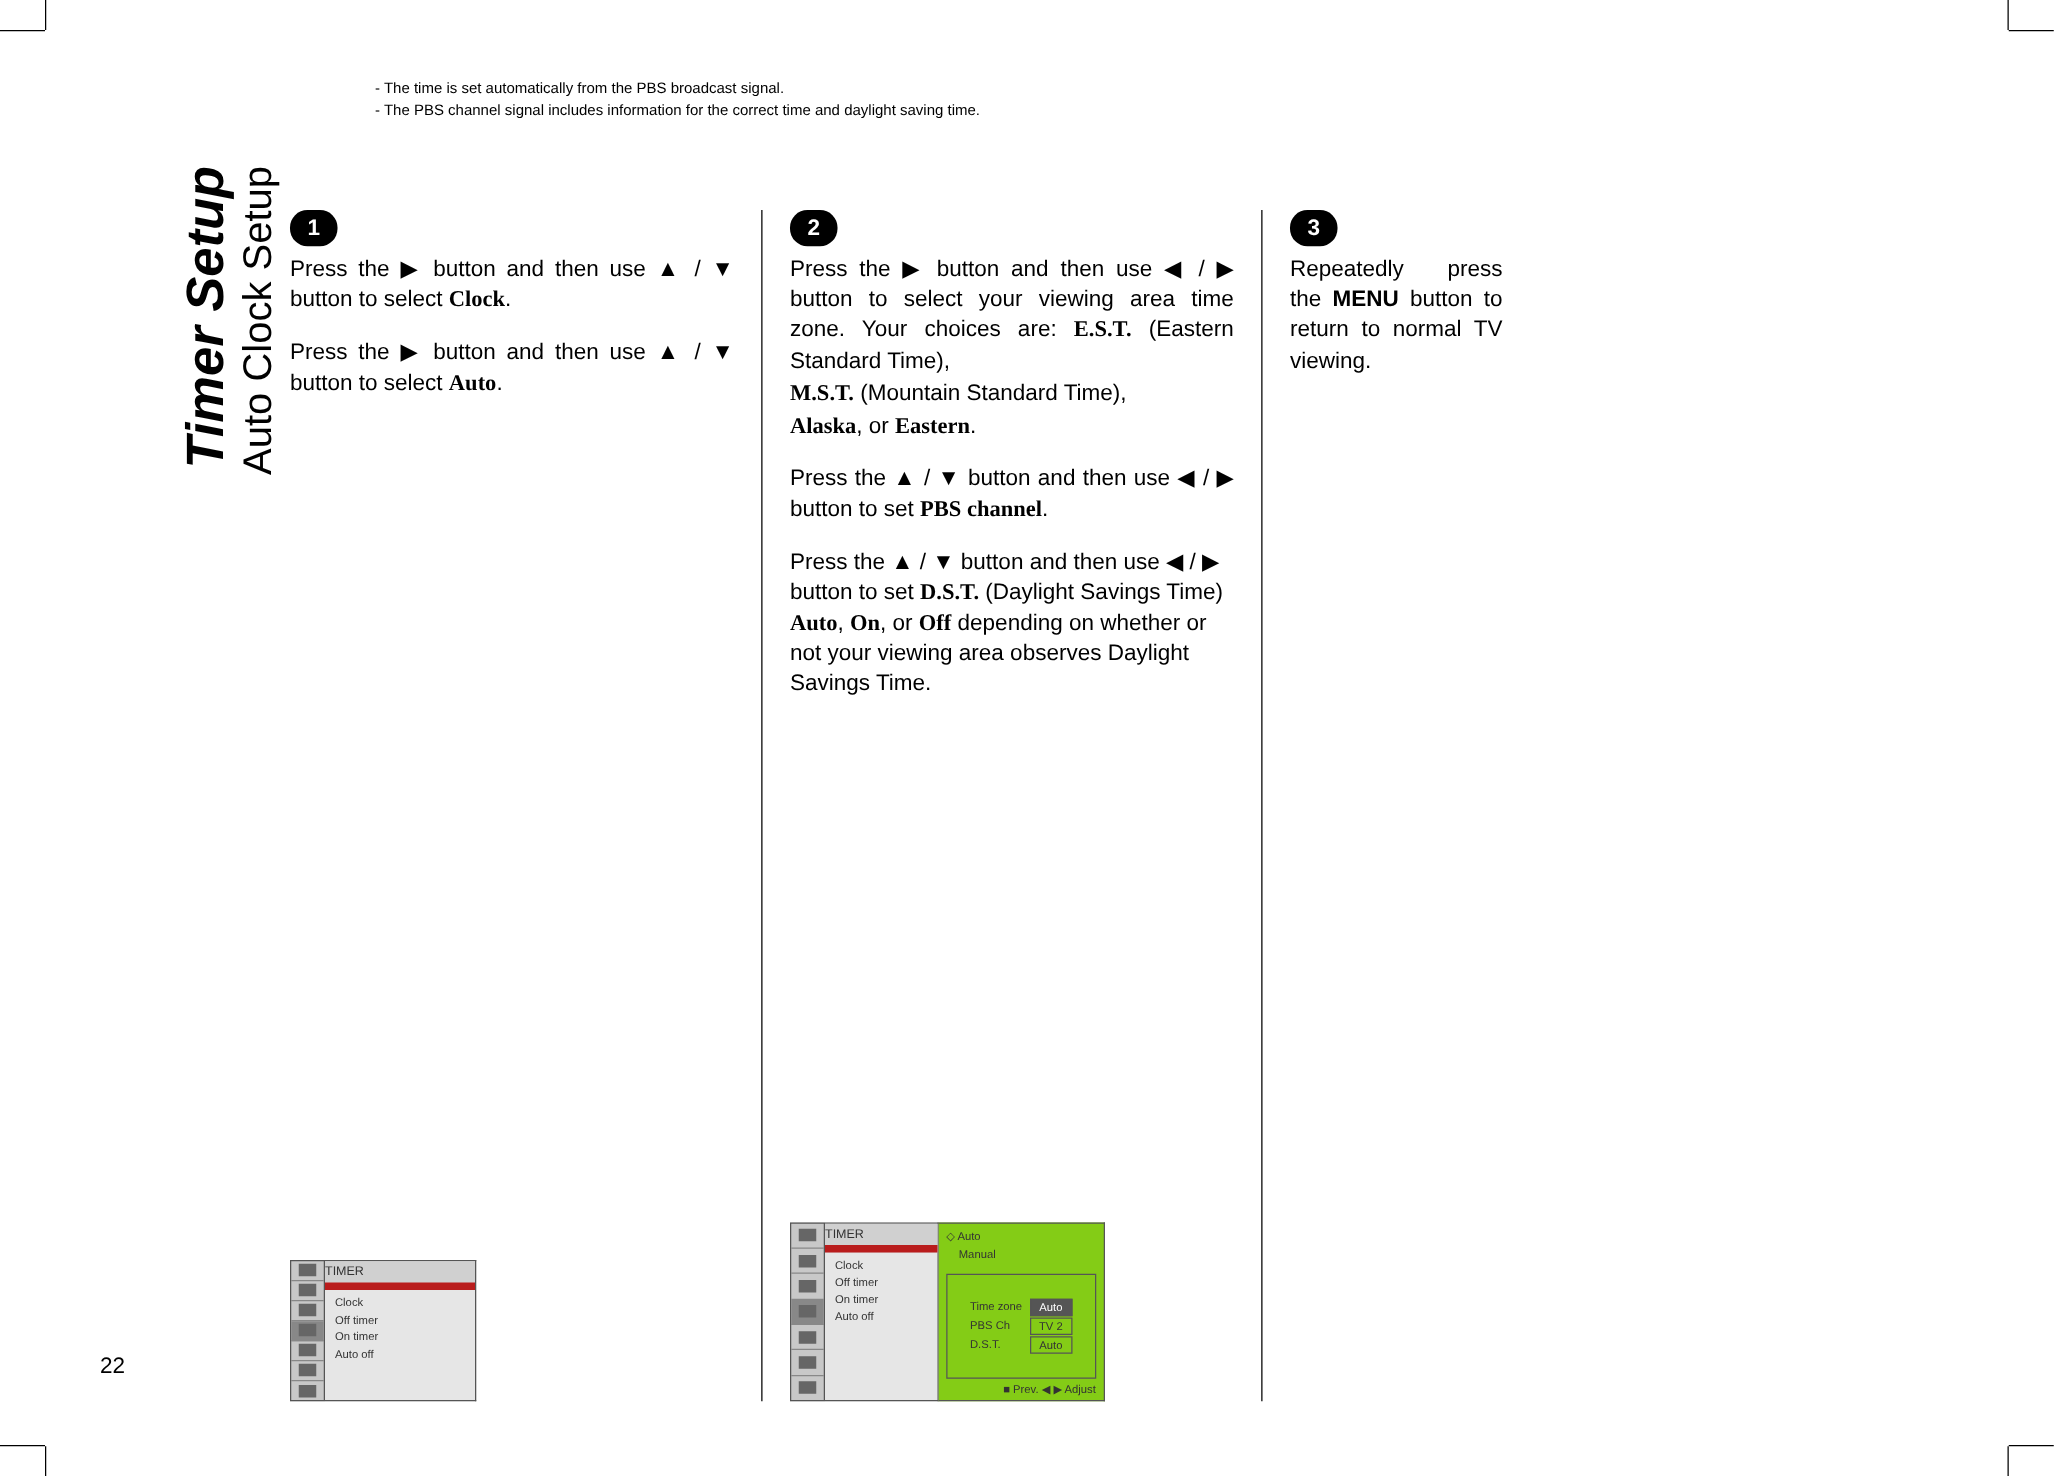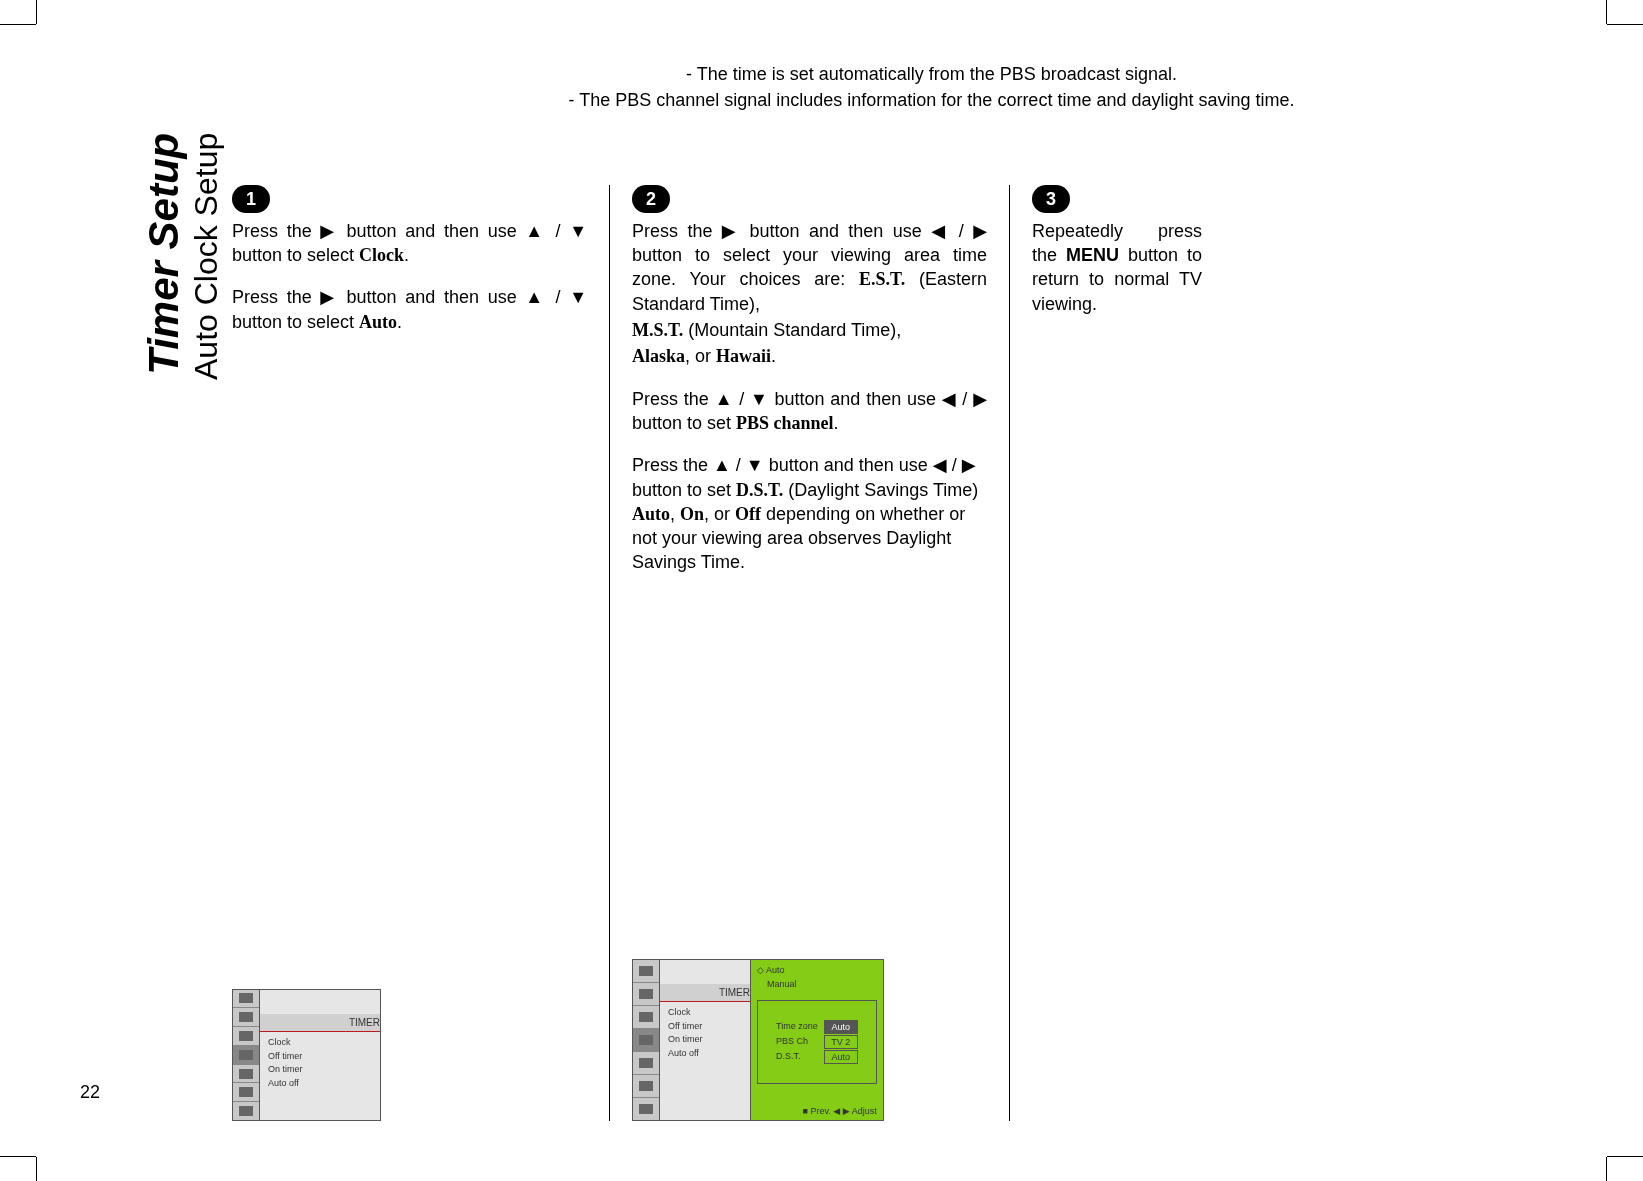--- a/index.html
+++ b/index.html
@@ -60,24 +60,23 @@
     font-size: 32px;
     margin: 0;
   }
 
   .main {
     flex: 1;
     display: flex;
     flex-direction: column;
   }
   .intro {
-    font-size: 18px;
+    font-size: 12px;
     line-height: 1.35;
     margin: 0 0 70px 90px;
-    text-align: center;
   }
   .intro p { margin: 2px 0; text-indent: -18px; padding-left: 18px;}
 
   .cols {
     flex: 1;
     display: flex;
     gap: 0;
   }
   .col {
     position: relative;
@@ -132,25 +131,24 @@
     width: 14px; height: 10px; background: #666; display: inline-block;
   }
   .osd .panel {
     border: 1px solid #555;
     border-left: none;
     background: #e6e6e6;
     min-width: 120px;
   }
   .osd .panel .hdr {
     background: #d0d0d0;
-    border-bottom: 1px solid #b91c1c;
-    text-align: right;
+    border-bottom: 6px solid #b91c1c;
+    text-align: left;
     padding: 2px 0;
     font-size: 10px;
-    margin-top: 24px;
   }
   .osd .panel .body {
     padding: 4px 8px 30px 8px;
   }
   .osd .panel .body div { line-height: 1.5; }
   .osd2 {
     display: flex;
   }
   .osd2 .right {
     background: #84cc16;
@@ -260,21 +258,21 @@
 
         <div class="col c2">
           <div class="step-badge">2</div>
           <p class="para" style="margin-bottom:2px">
             <span>Press the ▶ button and then use ◀ / ▶ button to select your viewing area time zone. Your choices are: </span><span class="bfont">E.S.T.</span><span> (Eastern Standard Time),</span>
           </p>
           <p class="para" style="margin-bottom:2px;text-align:left">
             <span class="bfont">M.S.T.</span><span> (Mountain  Standard Time),</span>
           </p>
           <p class="para" style="text-align:left">
-            <span class="bfont">Alaska</span><span>, or </span><span class="bfont">Hawaii</span><span>.</span>
+            <span class="bfont">Alaska</span><span>, or </span><span class="bfont">Eastern</span><span>.</span>
           </p>
           <p class="para">
             <span>Press the ▲ / ▼  button and then use ◀ / ▶ button to set </span><span class="bfont">PBS channel</span><span>.</span>
           </p>
           <p class="para" style="text-align:left">
             <span>Press the ▲ / ▼  button and then use ◀ / ▶ button to set </span><span class="bfont">D.S.T.</span><span> (Daylight Savings Time) </span><span class="bfont">Auto</span><span>, </span><span class="bfont">On</span><span>, or </span><span class="bfont">Off</span><span> depending on whether or not your viewing area observes Daylight Savings Time.</span>
           </p>
 
           <div class="osd osd2">
             <div class="bar">

